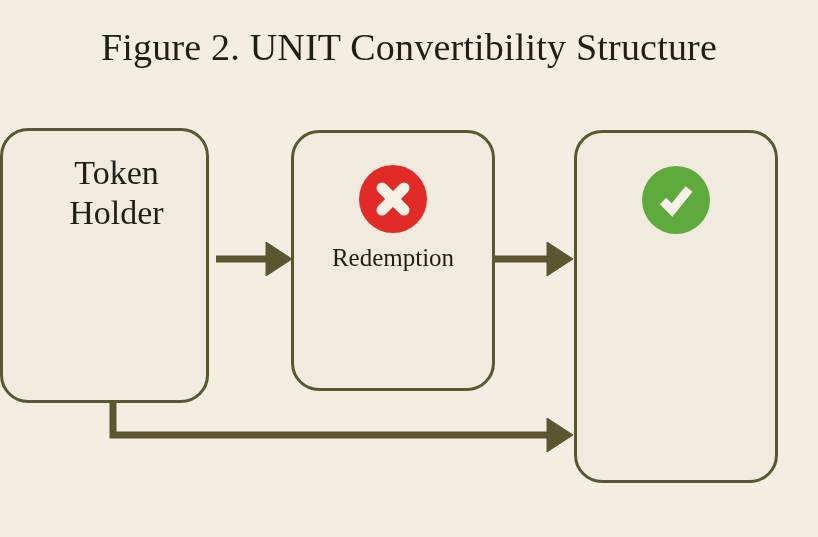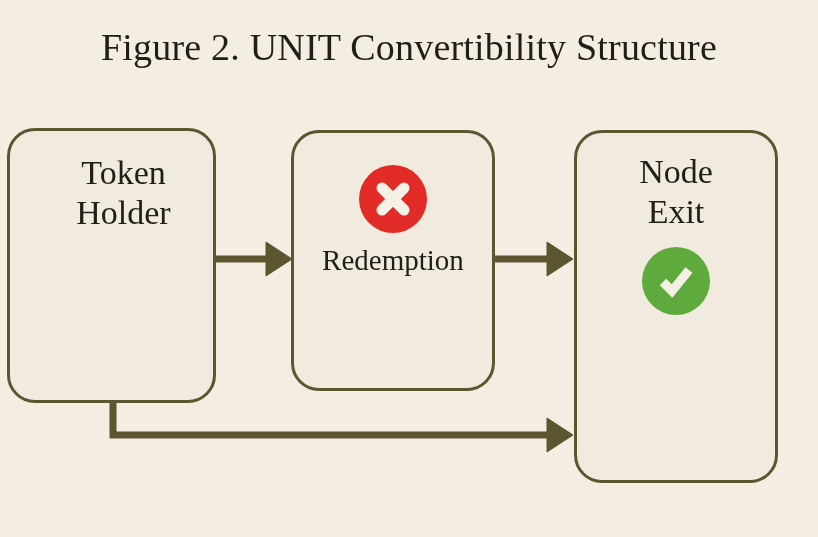--- a/index.html
+++ b/index.html
@@ -39,41 +39,41 @@
     background:#f1eade;
     border:3px solid #5c5630;
     border-radius:28px;
     display:flex;
     flex-direction:column;
     align-items:center;
     color:#1e2018;
     z-index:2;
   }
   .box-token{
-    left:7px;top:128px;width:209px;height:275px;
+    left:0;top:128px;width:209px;height:275px;
     padding-top:22px;
     padding-left:24px;
   }
   .box-redeem{
     left:291px;top:130px;width:204px;height:261px;
     padding-top:30px;
   }
   .box-node{
     left:574px;top:130px;width:204px;height:353px;
     padding-top:19px;
   }
 
   .box-label{
     font-size:34px;
     line-height:1.19;
     text-align:center;
     white-space:pre-line;
   }
   .box-label.small{
-    font-size:29px;
+    font-size:25px;
   }
 
   
   .status-icon{
     width:68px;height:68px;
     border-radius:50%;
     display:flex;
     align-items:center;
     justify-content:center;
     flex:0 0 auto;
@@ -120,22 +120,20 @@
         <g stroke="#f6f1e6" stroke-width="11" stroke-linecap="round">
           <line x1="12" y1="12" x2="34" y2="34"></line>
           <line x1="34" y1="12" x2="12" y2="34"></line>
         </g>
       </svg>
     </div>
     <div class="box-label small">Redemption</div>
   </div>
 
   <div class="node-box box-node">
-    <div class="box-label">Node
-Exit</div>
     <div class="status-icon check">
       <svg width="48" height="48" viewBox="0 0 48 48" aria-hidden="true">
         <polyline points="11,25 20,34 37,13" fill="none" stroke="#f6f1e6" stroke-width="9" stroke-linecap="butt" stroke-linejoin="miter"></polyline>
       </svg>
     </div>
   </div>
 
 </div>
 
 </body></html>

